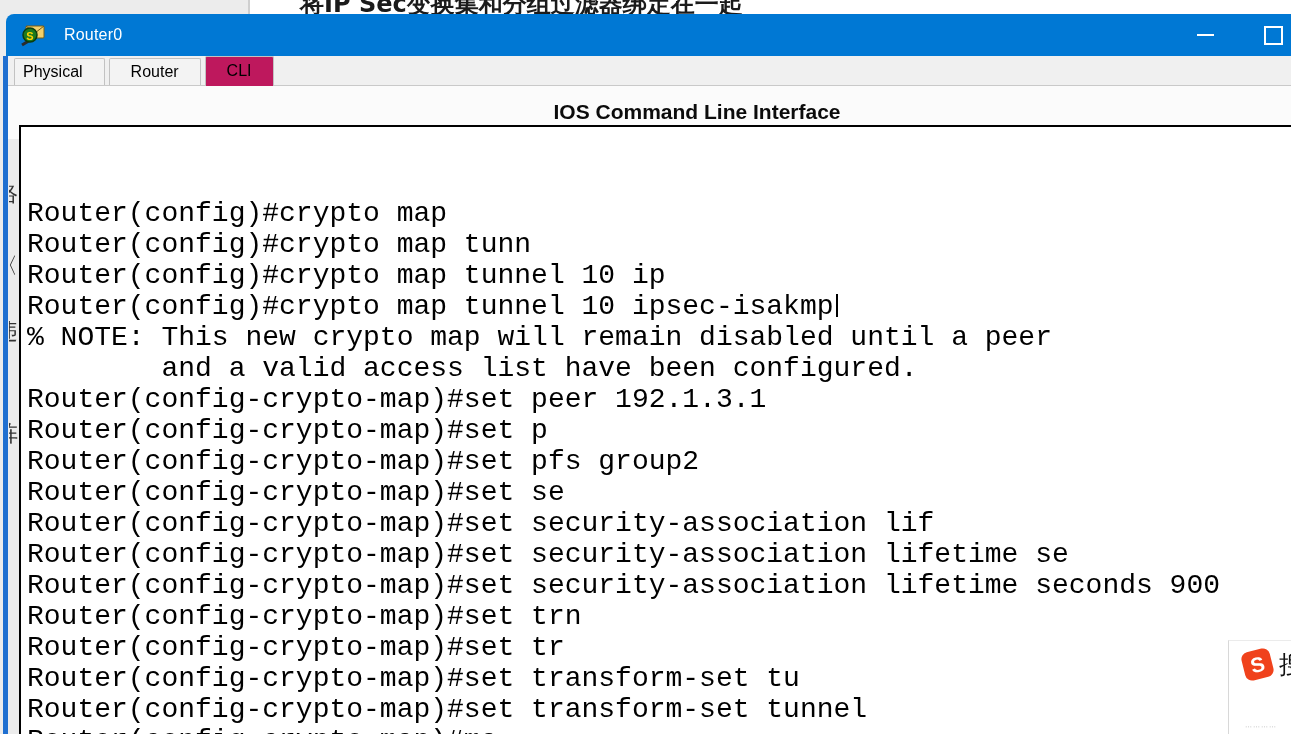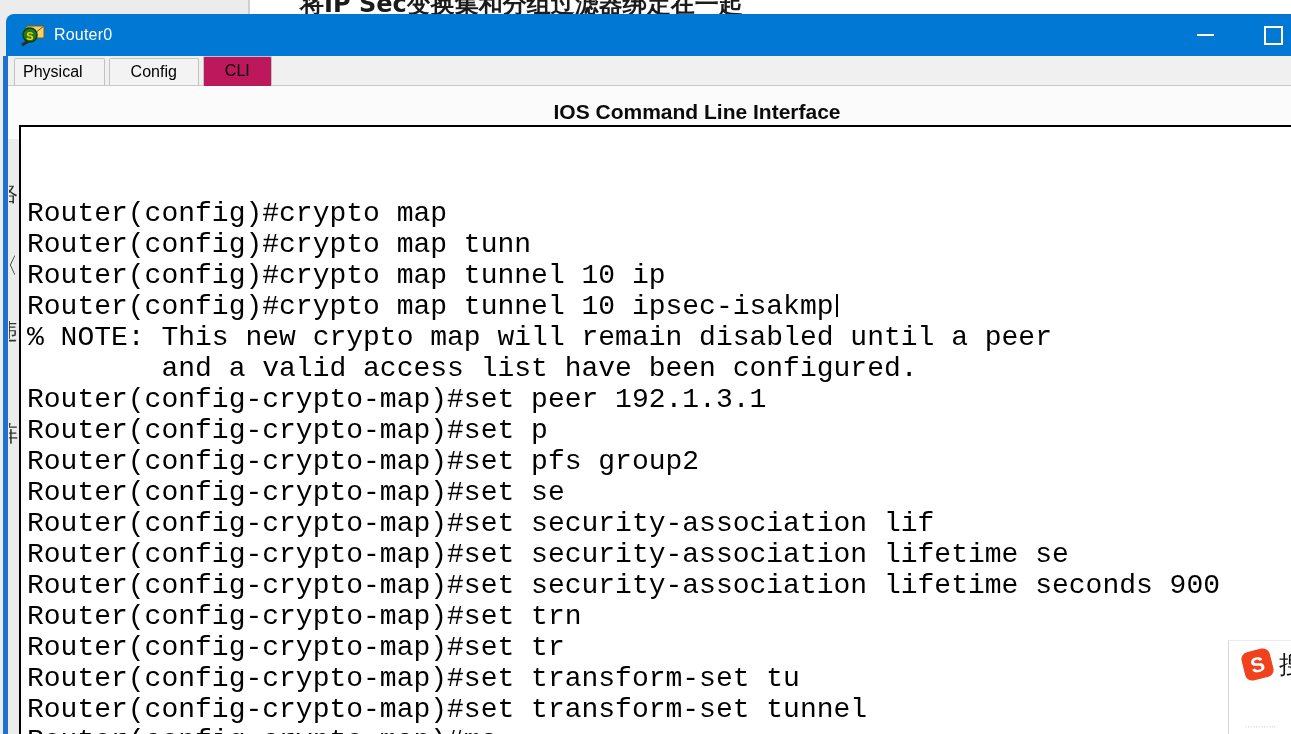--- a/index.html
+++ b/index.html
@@ -14,21 +14,21 @@
   .bg-heading{position:absolute;left:300px;top:-12px;font-size:24px;font-weight:700;color:#1b1b1b;white-space:nowrap;font-family:"DejaVu Sans",sans-serif;}
   
   .left-strip{position:absolute;left:0;top:56px;width:19px;height:678px;overflow:hidden;z-index:6;}
   .blue-edge{position:absolute;left:3px;top:0;width:5px;height:678px;background:#1f6fd0;}
   .left-frag{position:absolute;left:9px;width:9px;height:24px;overflow:hidden;font-size:22px;line-height:24px;color:#333;font-family:"DejaVu Sans",sans-serif;}
   .left-frag > span{display:inline-block;margin-left:-13px;white-space:nowrap;}
   
   .window{position:absolute;left:6px;top:14px;width:1340px;height:760px;z-index:2;background:#ececec;border-radius:8px 8px 0 0;}
   .titlebar{position:absolute;left:0;top:0;width:100%;height:42px;background:#0078d4;border-radius:8px 8px 0 0;display:flex;align-items:center;}
   .titlebar-icon{margin-left:12px;width:28px;height:24px;flex:0 0 auto;}
-  .titlebar-title{color:#ffffff;font-size:16px;margin-left:8px;letter-spacing:0.2px;}
+  .titlebar-title{color:#ffffff;font-size:16px;margin-left:18px;letter-spacing:0.2px;}
   .win-btn{position:absolute;top:0;height:42px;width:46px;display:flex;align-items:center;justify-content:center;cursor:default;}
   .win-btn-min{left:1176px;}
   .win-btn-max{left:1244px;}
   .glyph-min{width:17px;height:2px;background:#ffffff;}
   .glyph-max{width:15px;height:15px;border:2px solid #ffffff;background:transparent;}
   
   .tabbar{position:absolute;left:0;top:42px;width:100%;height:29px;background:#f0f0f0;border-bottom:1px solid #c9c9c9;display:flex;align-items:flex-end;}
   .tab{height:26px;line-height:26px;padding:0 21px;margin-left:4px;font-size:16px;color:#000;
        background:#f3f3f3;border:1px solid #c2c2c2;border-bottom:none;border-radius:2px 2px 0 0;position:relative;}
   .tab:first-child{margin-left:8px;padding-left:8px;}
@@ -81,21 +81,21 @@
         <div class="glyph-min"></div>
       </div>
     <div class="win-btn win-btn-max">
         <div class="glyph-max"></div>
       </div>
   </div>
 
   <div class="tabbar">
 
   <div class="tab">Physical</div>
-      <div class="tab">Config</div>
+      <div class="tab">Router</div>
       <div class="tab selected">CLI</div>
     </div>
 
   <div class="header-area">
     <div class="header-title">IOS Command Line Interface</div>
   </div>
 
   <div class="terminal">
     <div class="term-content">
       

